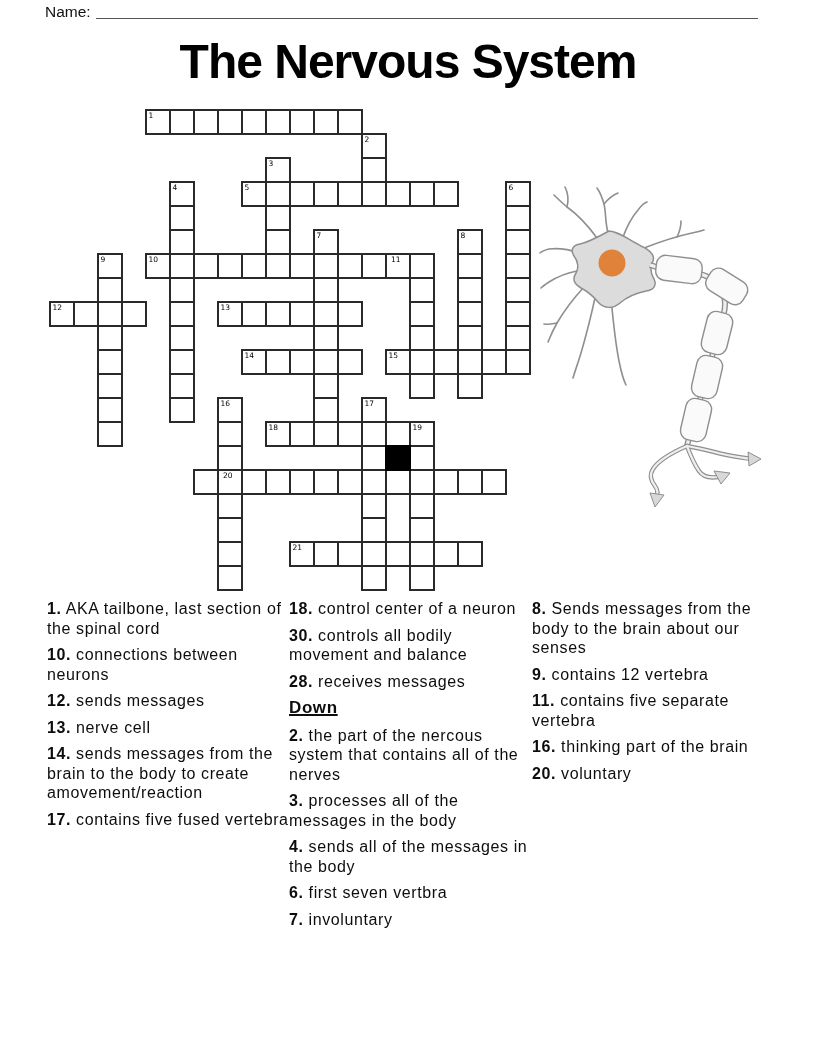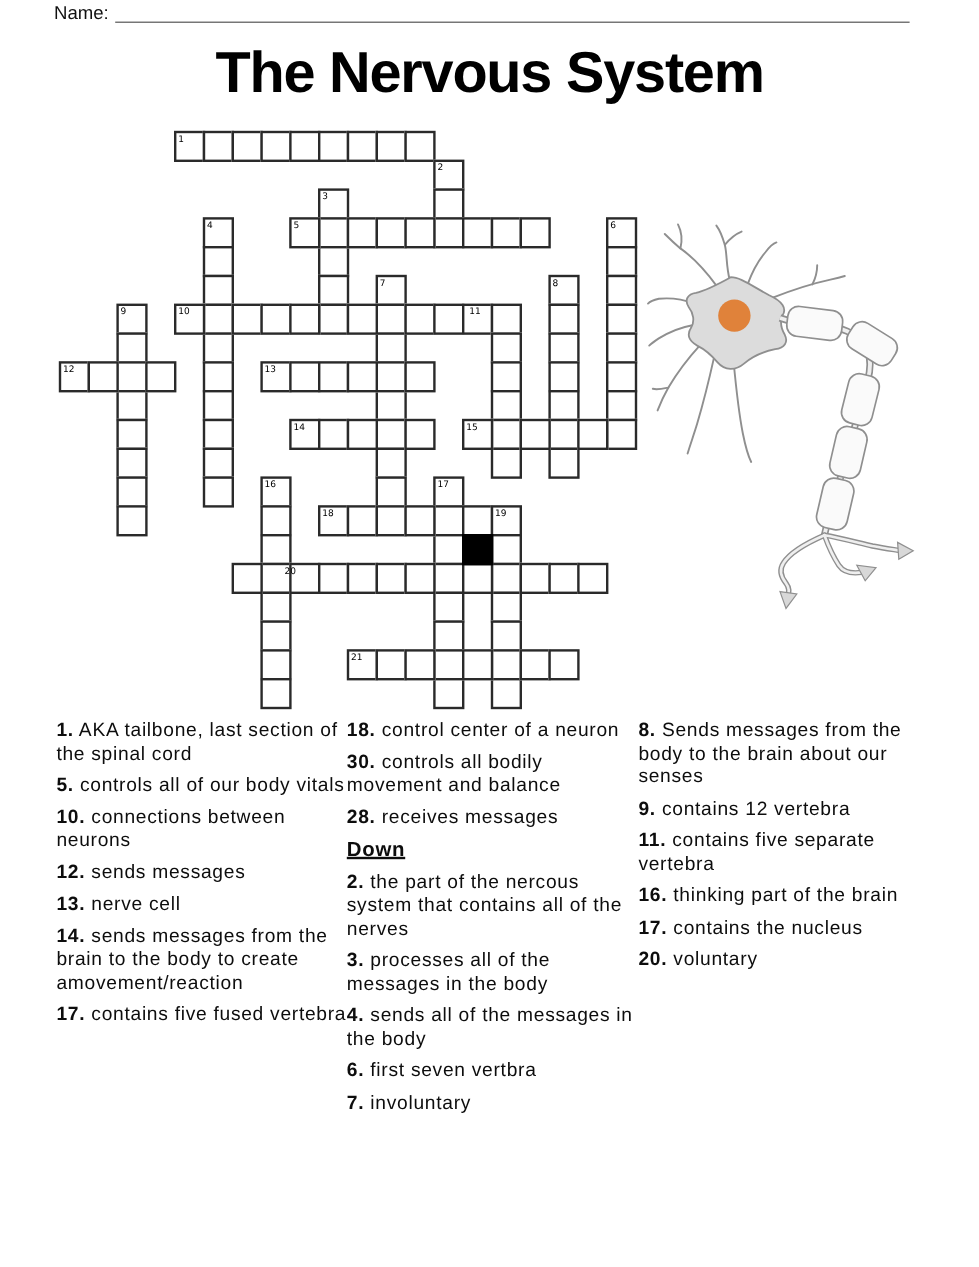--- a/index.html
+++ b/index.html
@@ -198,21 +198,21 @@
     <div class="cellnum" style="left: 148.5px; top: 256px;">10</div>
     <div class="cellnum" style="left: 391px; top: 256px; text-align: right;">11</div>
     <div class="cellnum" style="left: 52.5px; top: 304px;">12</div>
     <div class="cellnum" style="left: 220.5px; top: 304px;">13</div>
     <div class="cellnum" style="left: 244.5px; top: 352px; text-align: center;">14</div>
     <div class="cellnum" style="left: 388.5px; top: 352px;">15</div>
     <div class="cellnum" style="left: 220.5px; top: 400px;">16</div>
     <div class="cellnum" style="left: 364.5px; top: 400px;">17</div>
     <div class="cellnum" style="left: 268.5px; top: 424px;">18</div>
     <div class="cellnum" style="left: 412.5px; top: 424px;">19</div>
-    <div class="cellnum" style="left: 193px; top: 472px; padding-left: 44px;">20</div>
+    <div class="cellnum" style="left: 179px; top: 472px; padding-left: 44px;">20</div>
     <div class="cellnum" style="left: 292.5px; top: 544px;">21</div>
   </div>
 
 <svg id="neuron" width="250" height="330" viewBox="535 180 250 330">
   <g stroke="#8f8f8f" stroke-width="1.6" fill="none" stroke-linecap="round">
     <path d="M597,238 C586,223 577,214 567,207 C561,202 557,198 554,195"></path>
     <path d="M567,207 C569,199 568,193 565,187"></path>
     <path d="M608,233 C605,221 606,212 604,204 C602,197 600,192 597,188"></path>
     <path d="M604,204 C609,198 613,195 618,193"></path>
     <path d="M623,237 C627,226 632,217 638,210 C641,206 644,203 647,202"></path>
@@ -261,21 +261,20 @@
     <g fill="#d8d8d8" stroke="#8f8f8f" stroke-width="1">
       <polygon points="650,493 664,495 655,507"></polygon>
       <polygon points="714,471 721,484 730,473"></polygon>
       <polygon points="748,452 749,466 761,459"></polygon>
     </g>
   </g>
 </svg>
 
 <div class="clue-col" id="col1">
 <div class="clue"><b>1.</b> AKA tailbone, last section of the spinal cord</div>
-    <div class="clue"><b>5.</b> controls all of our body vitals</div>
     <div class="clue"><b>10.</b> connections between neurons</div>
     <div class="clue"><b>12.</b> sends messages</div>
     <div class="clue"><b>13.</b> nerve cell</div>
     <div class="clue"><b>14.</b> sends messages from the brain to the body to create amovement/reaction</div>
     <div class="clue"><b>17.</b> contains five fused vertebra</div>
   </div>
 <div class="clue-col" id="col2">
     <div class="clue"><b>18.</b> control center of a neuron</div>
     <div class="clue"><b>30.</b> controls all bodily movement and balance</div>
     <div class="clue"><b>28.</b> receives messages</div>
@@ -284,15 +283,14 @@
     <div class="clue"><b>3.</b> processes all of the messages in the body</div>
     <div class="clue"><b>4.</b> sends all of the messages in the body</div>
     <div class="clue"><b>6.</b> first seven vertbra</div>
     <div class="clue"><b>7.</b> involuntary</div>
   </div>
 <div class="clue-col" id="col3">
     <div class="clue"><b>8.</b> Sends messages from the body to the brain about our senses</div>
     <div class="clue"><b>9.</b> contains 12 vertebra</div>
     <div class="clue"><b>11.</b> contains five separate vertebra</div>
     <div class="clue"><b>16.</b> thinking part of the brain</div>
-    <div class="clue"><b>17.</b> contains the nucleus</div>
     <div class="clue"><b>20.</b> voluntary</div>
   </div>
 
 </body></html>

